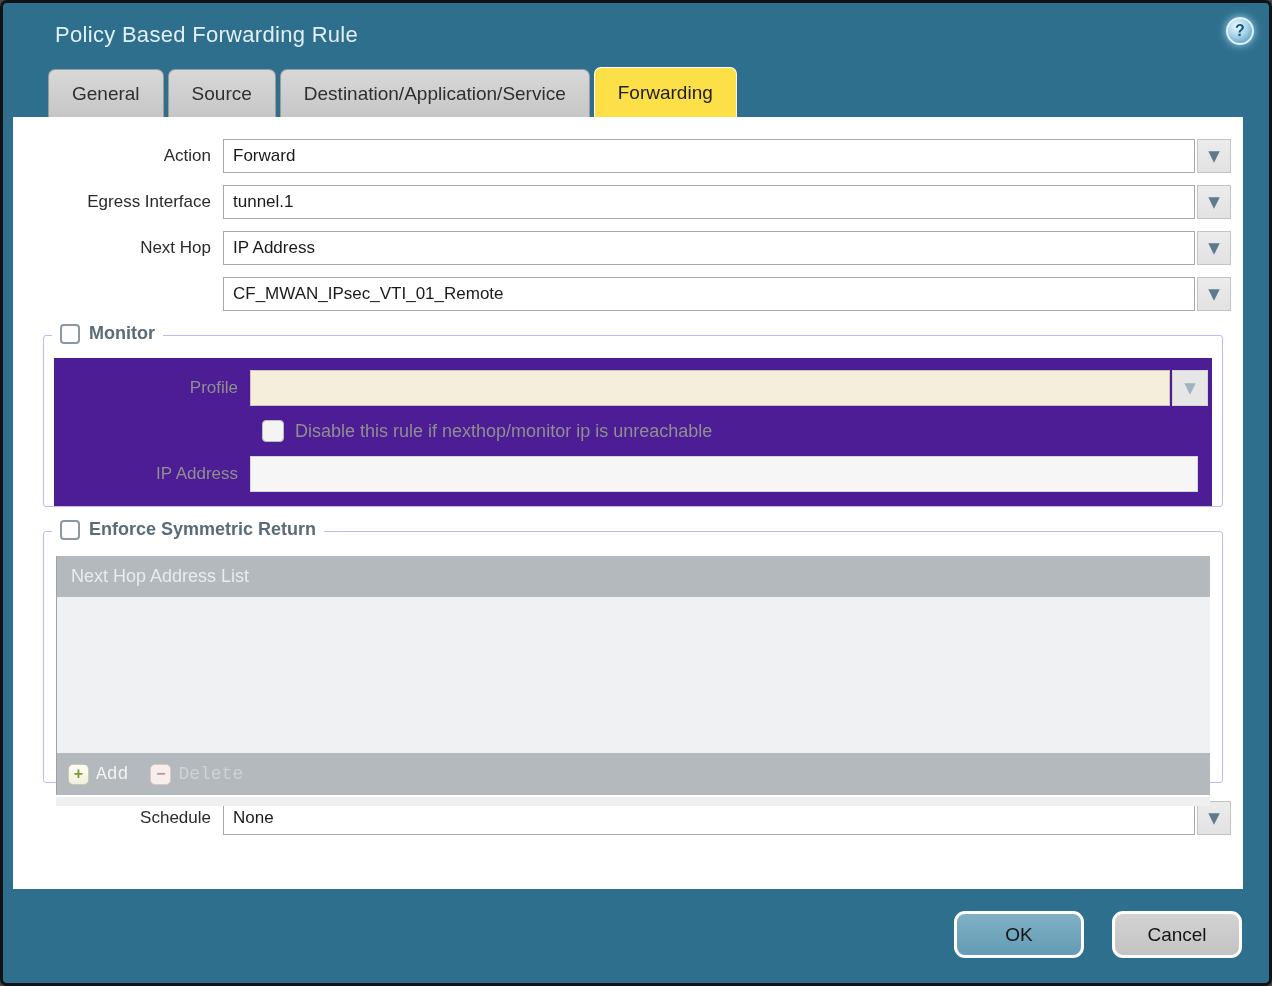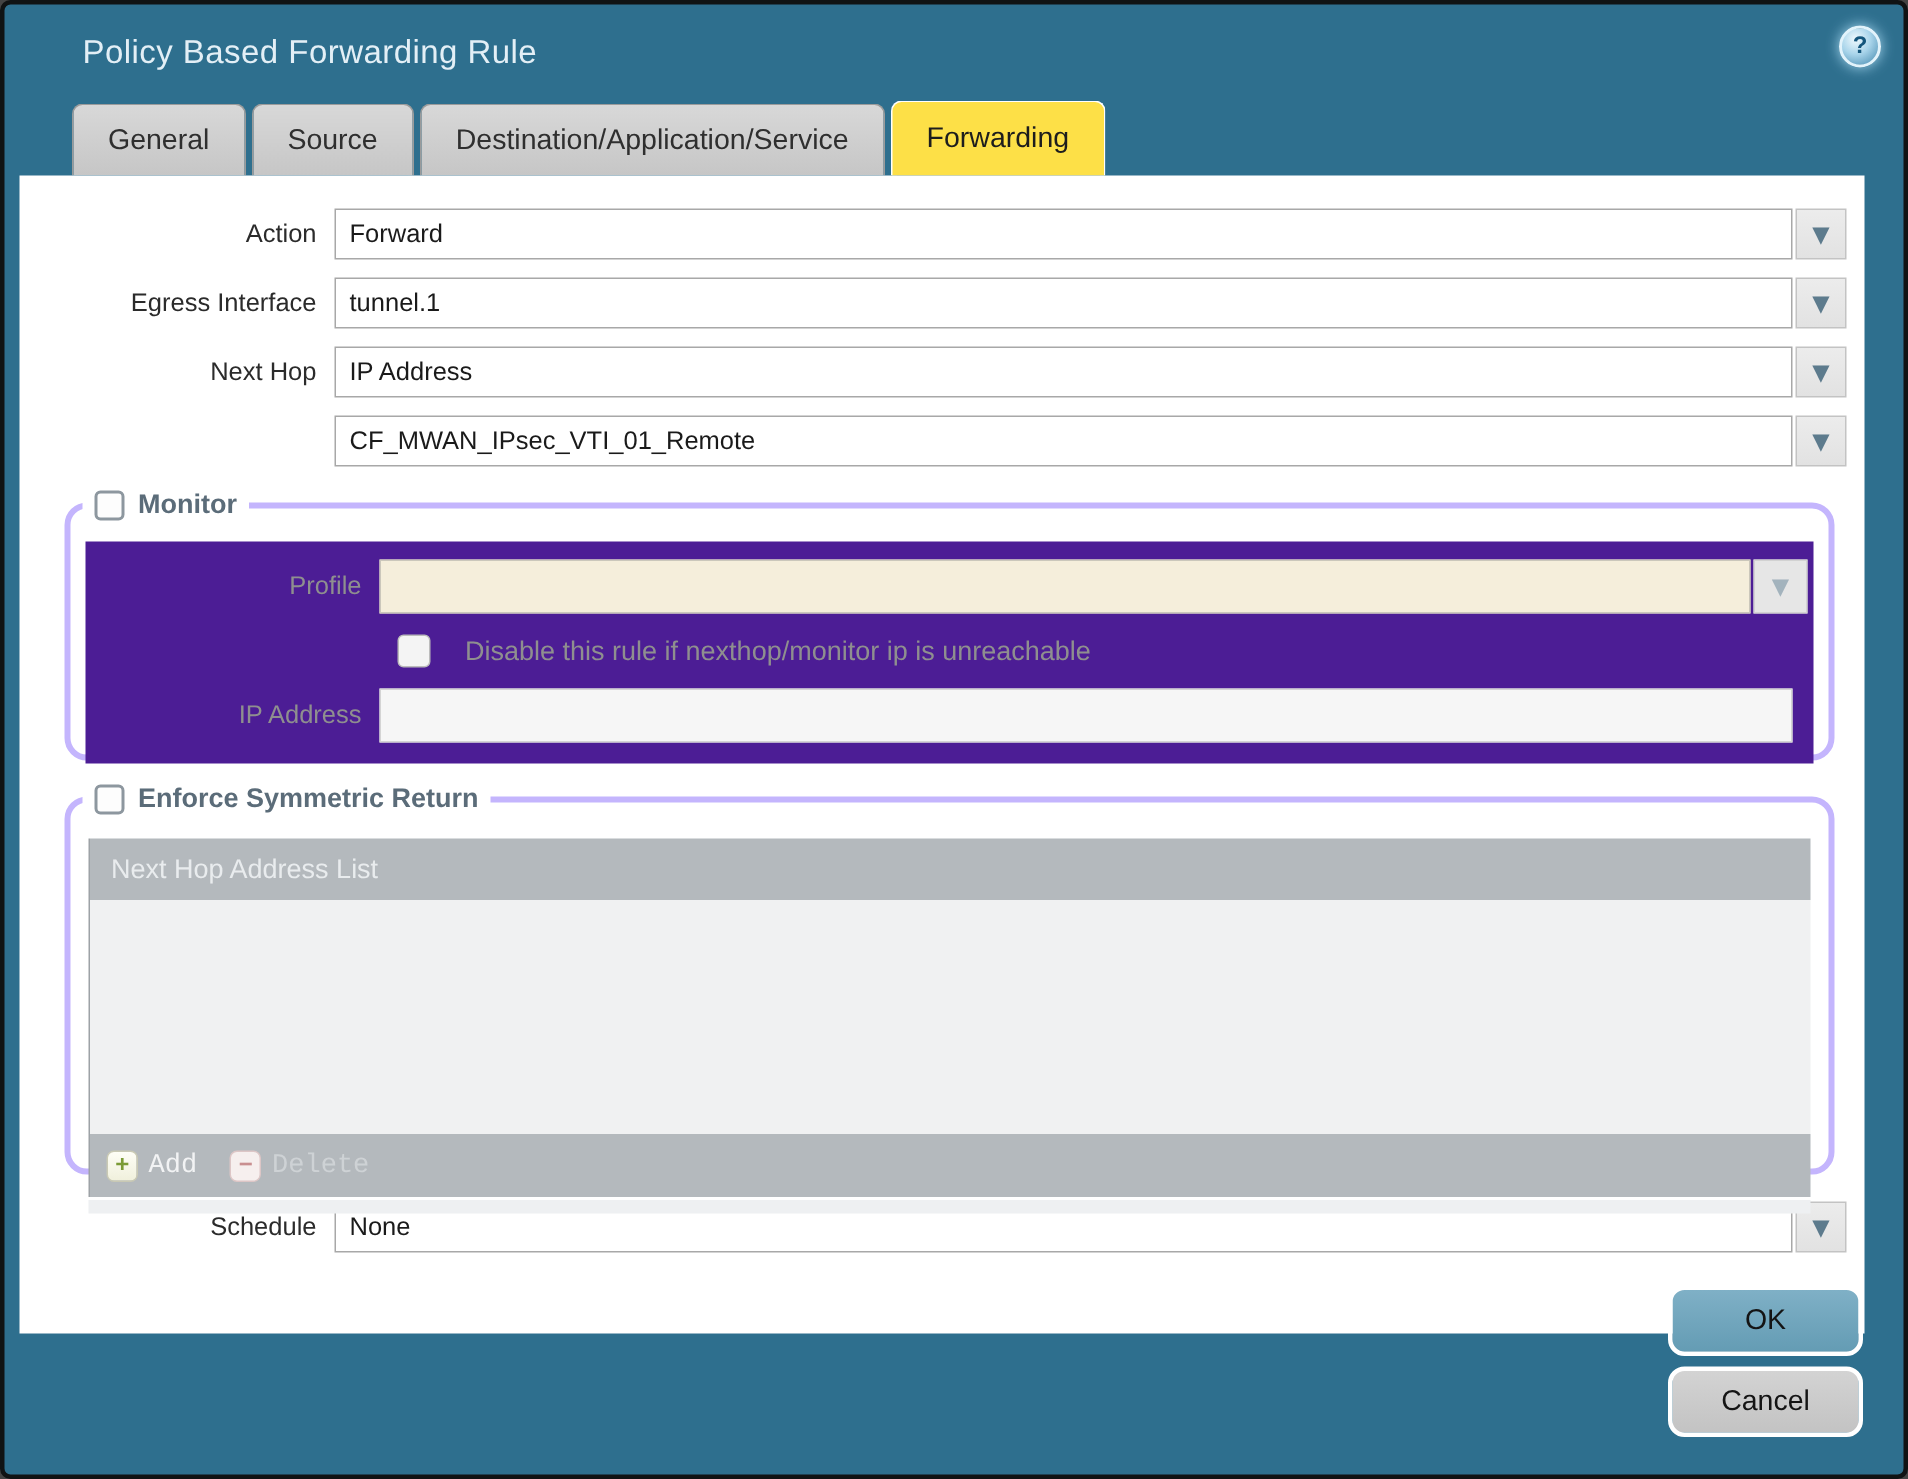--- a/index.html
+++ b/index.html
@@ -75,21 +75,21 @@
     border:1px solid #c3c3c3;
     display:flex; align-items:center; justify-content:center;
     cursor:pointer;
   }
   .caret { font-family:"DejaVu Sans",sans-serif; font-size:15px; color:#5d7b8d; line-height:1; }
   .combo-btn.disabled .caret { color:#a3b3bd; }
   .combo-btn.disabled { background:#e6e6e6; border-color:#d2d2d2; cursor:default; }
 
   
   .fset {
-    position:relative; border:4px solid #c4b5fd; border-radius:15px;
+    position:relative; border:1px solid #c4b5fd; border-radius:3px;
     margin:24px 8px 0 26px; background:#fff;
   }
   .fset-legend {
     position:absolute; top:-13px; left:8px;
     background:#ffffff; padding:0 8px;
     display:flex; align-items:center; gap:9px;
   }
   .checkbox {
     width:20px; height:20px; flex:none;
     border:2px solid #8d979f; border-radius:4px; background:#fdfdfd;
@@ -101,21 +101,21 @@
     background:#4c1d95; margin:22px 10px 10px 10px; padding:12px 0 14px 0;
   }
   .disabled-panel .form-label { color:#8f8f8f; width:196px; }
   .input-beige {
     flex:1; height:36px; background:#f5eedb; border:1px solid #cbc7bb;
   }
   .input-disabled {
     flex:1; height:36px; background:#f6f6f6; border:1px solid #d4d4d4;
   }
   .sub-check-row {
-    display:flex; align-items:center; gap:23px;
+    display:flex; align-items:center; gap:11px;
     margin:14px 0 14px 208px;
   }
   .checkbox.light { border:1px solid #bcbcbc; width:22px; height:22px; background:#f4f4f4; }
   .sub-check-label { font-size:18px; color:#8f8f8f; }
 
   
   .nh-table { margin:24px 12px 2px 12px; border-left:1px solid #9da2a6; }
   .nh-head {
     height:41px; background:#b4b9bd;
     display:flex; align-items:center; padding-left:14px;
@@ -139,21 +139,21 @@
   .mini-icon.minus { color:#c98f90; background:#f6efee; border-color:#ddc6c6; }
   .tbl-btn-label { font-size:18px; color:#f2f3f4;font-family:Liberation Mono, monospace; }
   .tbl-btn.disabled .tbl-btn-label { color:#ced2d5; }
   .nh-understrip { height:9px; background:#eef0f2; margin:0 12px 10px 12px; }
 
   .schedule-row { margin-top:18px; }
 
   
   .dlg-footer {
     position:absolute; right:27px; bottom:25px;
-    display:flex; gap:7px;flex-direction:column;
+    display:flex; gap:28px;
   }
   .dlg-btn {
     width:130px; height:47px;
     border:3px solid #ffffff; border-radius:11px;
     display:flex; align-items:center; justify-content:center;
     font-size:19px; color:#141414; cursor:pointer;
   }
   .dlg-btn.ok { background:linear-gradient(#7fb0c6,#649cb4); }
   .dlg-btn.cancel { background:linear-gradient(#d3d3d3,#c3c3c3); }
 </style>

